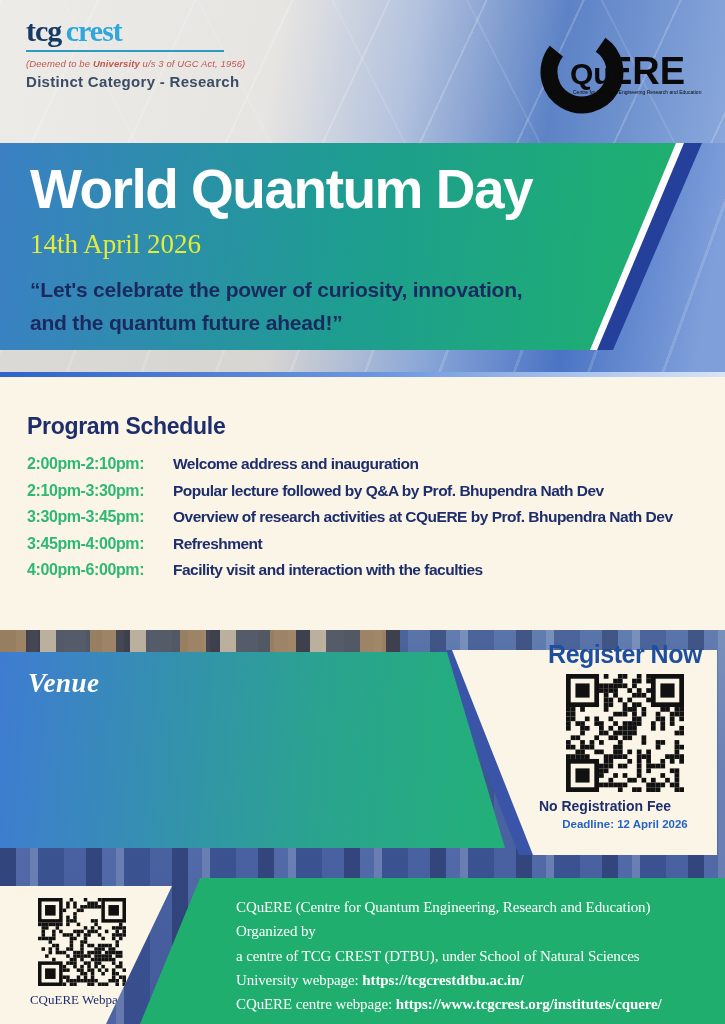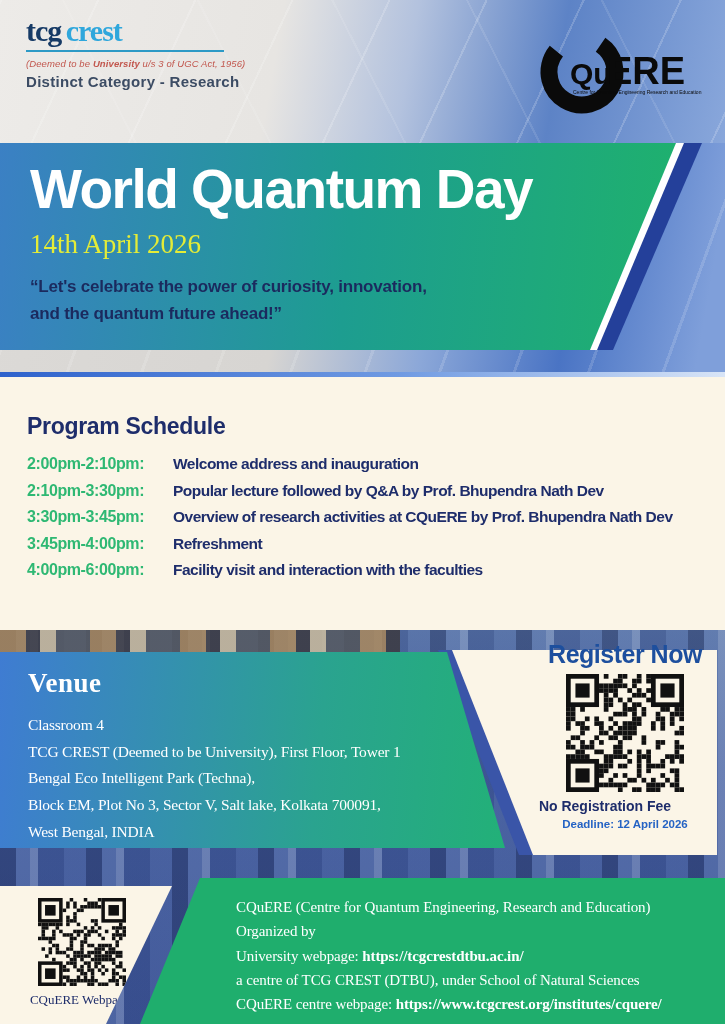--- a/index.html
+++ b/index.html
@@ -30,21 +30,21 @@
     background:repeating-linear-gradient(110deg, rgba(255,255,255,.14) 0 3px, transparent 3px 70px); }
   .banner-navy  { position:absolute; left:0; top:0; width:725px; height:207px; background:#24409a;
     clip-path:polygon(0 0,702px 0,613px 207px,0 207px); }
   .banner-white { position:absolute; left:0; top:0; width:725px; height:207px; background:#fff;
     clip-path:polygon(0 0,684px 0,597px 207px,0 207px); }
   .banner-main  { position:absolute; left:0; top:0; width:725px; height:207px;
     background:linear-gradient(95deg,#3b80c4 0%,#1d9d90 48%,#1fb468 100%);
     clip-path:polygon(0 0,676px 0,590px 207px,0 207px); padding:18px 0 0 30px; }
   .banner-title { color:#fff; font-size:55px; font-weight:bold; letter-spacing:-1.5px; line-height:1.05; }
   .banner-date { font-family:"Liberation Serif", serif; color:#e4ec37; font-size:27px; margin-top:10px; }
-  .banner-quote { margin-top:13px; color:#1b2a5e; font-weight:bold; font-size:17px; line-height:1.6; letter-spacing:-.2px; }
+  .banner-quote { margin-top:13px; color:#1b2a5e; font-weight:bold; font-size:21px; line-height:1.6; letter-spacing:-.2px; }
   .divider { position:absolute; left:0; width:725px; height:5px;
     background:linear-gradient(90deg,#2e62cc 0%,#6f9ae2 55%,#d9e5f7 100%); }
   #div1 { top:229px; }
 
   
   #schedule { position:absolute; left:0; top:377px; width:725px; height:253px; background:#fbf5e7; }
   .sched-title { position:absolute; left:27px; top:36px; color:#1e2d6b; font-size:23px; font-weight:bold; letter-spacing:-.3px;text-align:center; }
   .sched-rows { position:absolute; left:27px; top:74px; width:690px; }
   .sched-row { display:grid; grid-template-columns:146px 1fr; line-height:26.5px; }
   .sched-time { color:#2eb873; font-weight:bold; font-size:16px; letter-spacing:-.4px; }
@@ -58,21 +58,21 @@
     background:repeating-linear-gradient(90deg,
       rgba(15,25,65,.45) 0 16px, rgba(125,150,200,.30) 16px 30px,
       rgba(210,222,242,.35) 30px 38px, rgba(35,55,115,.35) 38px 64px,
       rgba(90,115,175,.25) 64px 86px); }
   .photo-warm { position:absolute; left:0; top:0; width:400px; height:24px; opacity:.85;
     background:repeating-linear-gradient(90deg,#a8865a 0 26px,#3c3a40 26px 40px,#cdbd9d 40px 56px,#55585e 56px 90px); }
 
   #venue-panel { position:absolute; left:0; top:22px; width:512px; height:196px;
     background:linear-gradient(95deg,#3f7cd2 0%,#2aa38f 62%,#22b177 100%);
     clip-path:polygon(0 0,447px 0,505px 196px,0 196px);
-    padding:16px 0 0 28px; font-family:"Liberation Serif", serif; color:#fff; }
+    padding:16px 0 0 28px; font-family:"Liberation Serif", serif; color:#fff;font-style:italic; }
   .venue-title { font-size:27px; font-weight:bold; letter-spacing:.5px; }
   .venue-lines { margin-top:13px; font-size:15.5px; line-height:1.72; letter-spacing:-.2px; }
 
   .navy-band { position:absolute; left:0; top:20px; width:725px; height:205px; background:#3a55a8;
     clip-path:polygon(438px 0,455px 0,536px 205px,519px 205px); }
 
   #register-panel { position:absolute; left:0; top:20px; width:725px; height:205px; background:#fbf5e7;
     clip-path:polygon(452px 0,717px 0,717px 205px,533px 205px); }
   .reg-title { position:absolute; left:533px; top:10px; width:184px; text-align:center;
     color:#1d4f9e; font-size:25px; font-weight:bold; letter-spacing:-.5px; }
@@ -158,27 +158,20 @@
     <div class="divider" id="div2"></div>
   </div>
 
   <div id="photo-band">
     <div class="photo-warm"></div>
 
     <div class="navy-band"></div>
 
     <div id="venue-panel">
       <div class="venue-title">Venue</div>
-      <div class="venue-lines">
-        <div>Classroom 4</div>
-        <div>TCG CREST (Deemed to be University), First Floor, Tower 1</div>
-        <div>Bengal Eco Intelligent Park (Techna),</div>
-        <div>Block EM, Plot No 3, Sector V, Salt lake, Kolkata 700091,</div>
-        <div>West Bengal, INDIA</div>
-      </div>
     </div>
 
     <div id="register-panel"></div>
     <div class="reg-title">Register Now</div>
     <svg class="reg-qr" viewBox="0 0 100 100" id="qr1">
         <g fill="#111">
           <rect x="32" y="0" width="4" height="4"></rect>
           <rect x="44" y="0" width="4" height="4"></rect>
           <rect x="48" y="0" width="4" height="4"></rect>
           <rect x="60" y="0" width="4" height="4"></rect>
@@ -407,22 +400,22 @@
           <rect x="4" y="76" width="20" height="20" fill="#fbf5e7"></rect>
           <rect x="8" y="80" width="12" height="12"></rect>
         </g>
       </svg>
     <div class="reg-note">No Registration Fee</div>
     <div class="reg-deadline">Deadline: 12 April 2026</div>
 
     <div id="footer-green">
       <div>CQuERE (Centre for Quantum Engineering, Research and Education)</div>
       <div>Organized by</div>
+      <div>a centre of TCG CREST (DTBU), under School of Natural Sciences</div>
       <div><span>University webpage: </span><span class="foot-url">https://tcgcrestdtbu.ac.in/</span></div>
-      <div>a centre of TCG CREST (DTBU), under School of Natural Sciences</div>
       <div><span>CQuERE centre webpage: </span><span class="foot-url">https://www.tcgcrest.org/institutes/cquere/</span></div>
     </div>
 
     <div id="footer-qr-panel">
       <svg class="foot-qr" viewBox="0 0 100 100" id="qr2">
           <g fill="#111">
             <rect x="36" y="0" width="4" height="4"></rect>
             <rect x="52" y="0" width="4" height="4"></rect>
             <rect x="68" y="0" width="4" height="4"></rect>
             <rect x="32" y="4" width="4" height="4"></rect>

